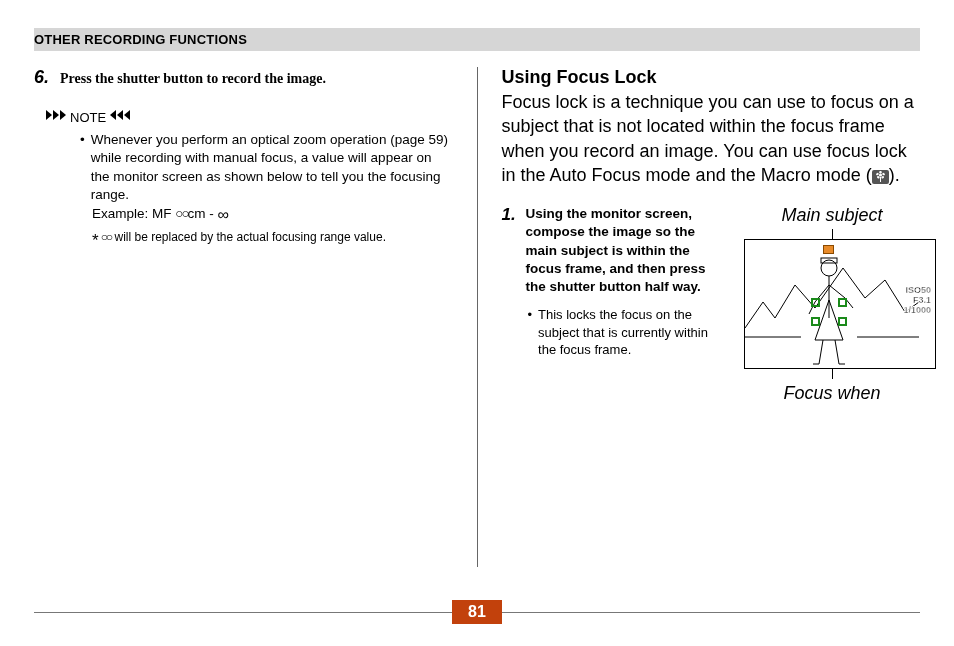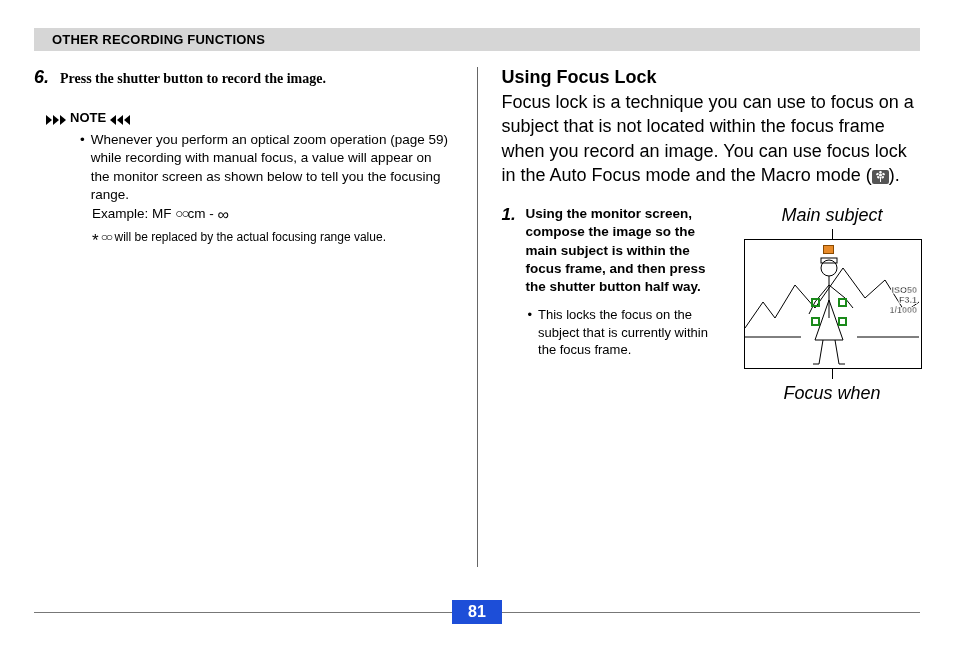--- a/index.html
+++ b/index.html
@@ -9,21 +9,20 @@
     background: #fff;
     color: #000;
     font-size: 14px;
     padding: 28px 34px 18px 34px;
     position: relative;
   }
   .header-bar {
     background: #d6d6d6;
     height: 23px;
     line-height: 23px;
-    padding-left: 18px;
     font-weight: bold;
     font-size: 13px;
     letter-spacing: 0.2px;
     margin-bottom: 16px;
   }
   .columns {
     display: flex;
     height: 510px;
   }
   .col {
@@ -49,26 +48,26 @@
     min-width: 18px;
   }
   .step-text {
     font-weight: bold;
     font-size: 14px;
     line-height: 1.3;
     font-family: Liberation Serif, serif;
   }
   .note-header {
     display: flex;
-    align-items: flex-end;
+    align-items: flex-start;
     gap: 4px;
     margin-left: 12px;
     margin-top: 22px;
     margin-bottom: 6px;
-    font-weight: bold;
+    font-weight: normal;
     font-size: 13px;
   }
   .note-arrows-r, .note-arrows-l {
     display: inline-flex;
     gap: 1px;
   }
   .note-arrows-r .tri, .note-arrows-l .tri {
     width: 0; height: 0; border-style: solid;
   }
   .note-arrows-r .tri {
@@ -164,21 +163,21 @@
     font-style: italic;
     font-size: 18px;
     margin-bottom: 3px;
   }
   .fig-label.bottom { margin-top: 4px; }
   .pointer-down {
     width: 1px; height: 10px; background: #000;
     margin: 0 auto 0 auto;
   }
   .screen {
-    width: 178px;
+    width: 192px;
     height: 130px;
     border: 1.5px solid #000;
     background: #fff;
     position: relative;
     margin: 0 auto;
     overflow: hidden;
   }
   .screen .record-dot {
     position: absolute;
     top: 5px; left: 78px;
@@ -228,21 +227,21 @@
     align-items: center;
   }
   .footer .rule {
     flex: 1;
     height: 1px;
     background: #777;
   }
   .footer .pagenum {
     width: 50px;
     height: 24px;
-    background: #1d4ed8;
+    background: #c2410c;
     color: #fff;
     font-weight: bold;
     font-size: 16px;
     text-align: center;
     line-height: 24px;
     margin: 0 0;
   }
   .ocircles {
     display: inline-block;
     letter-spacing: -2px;

